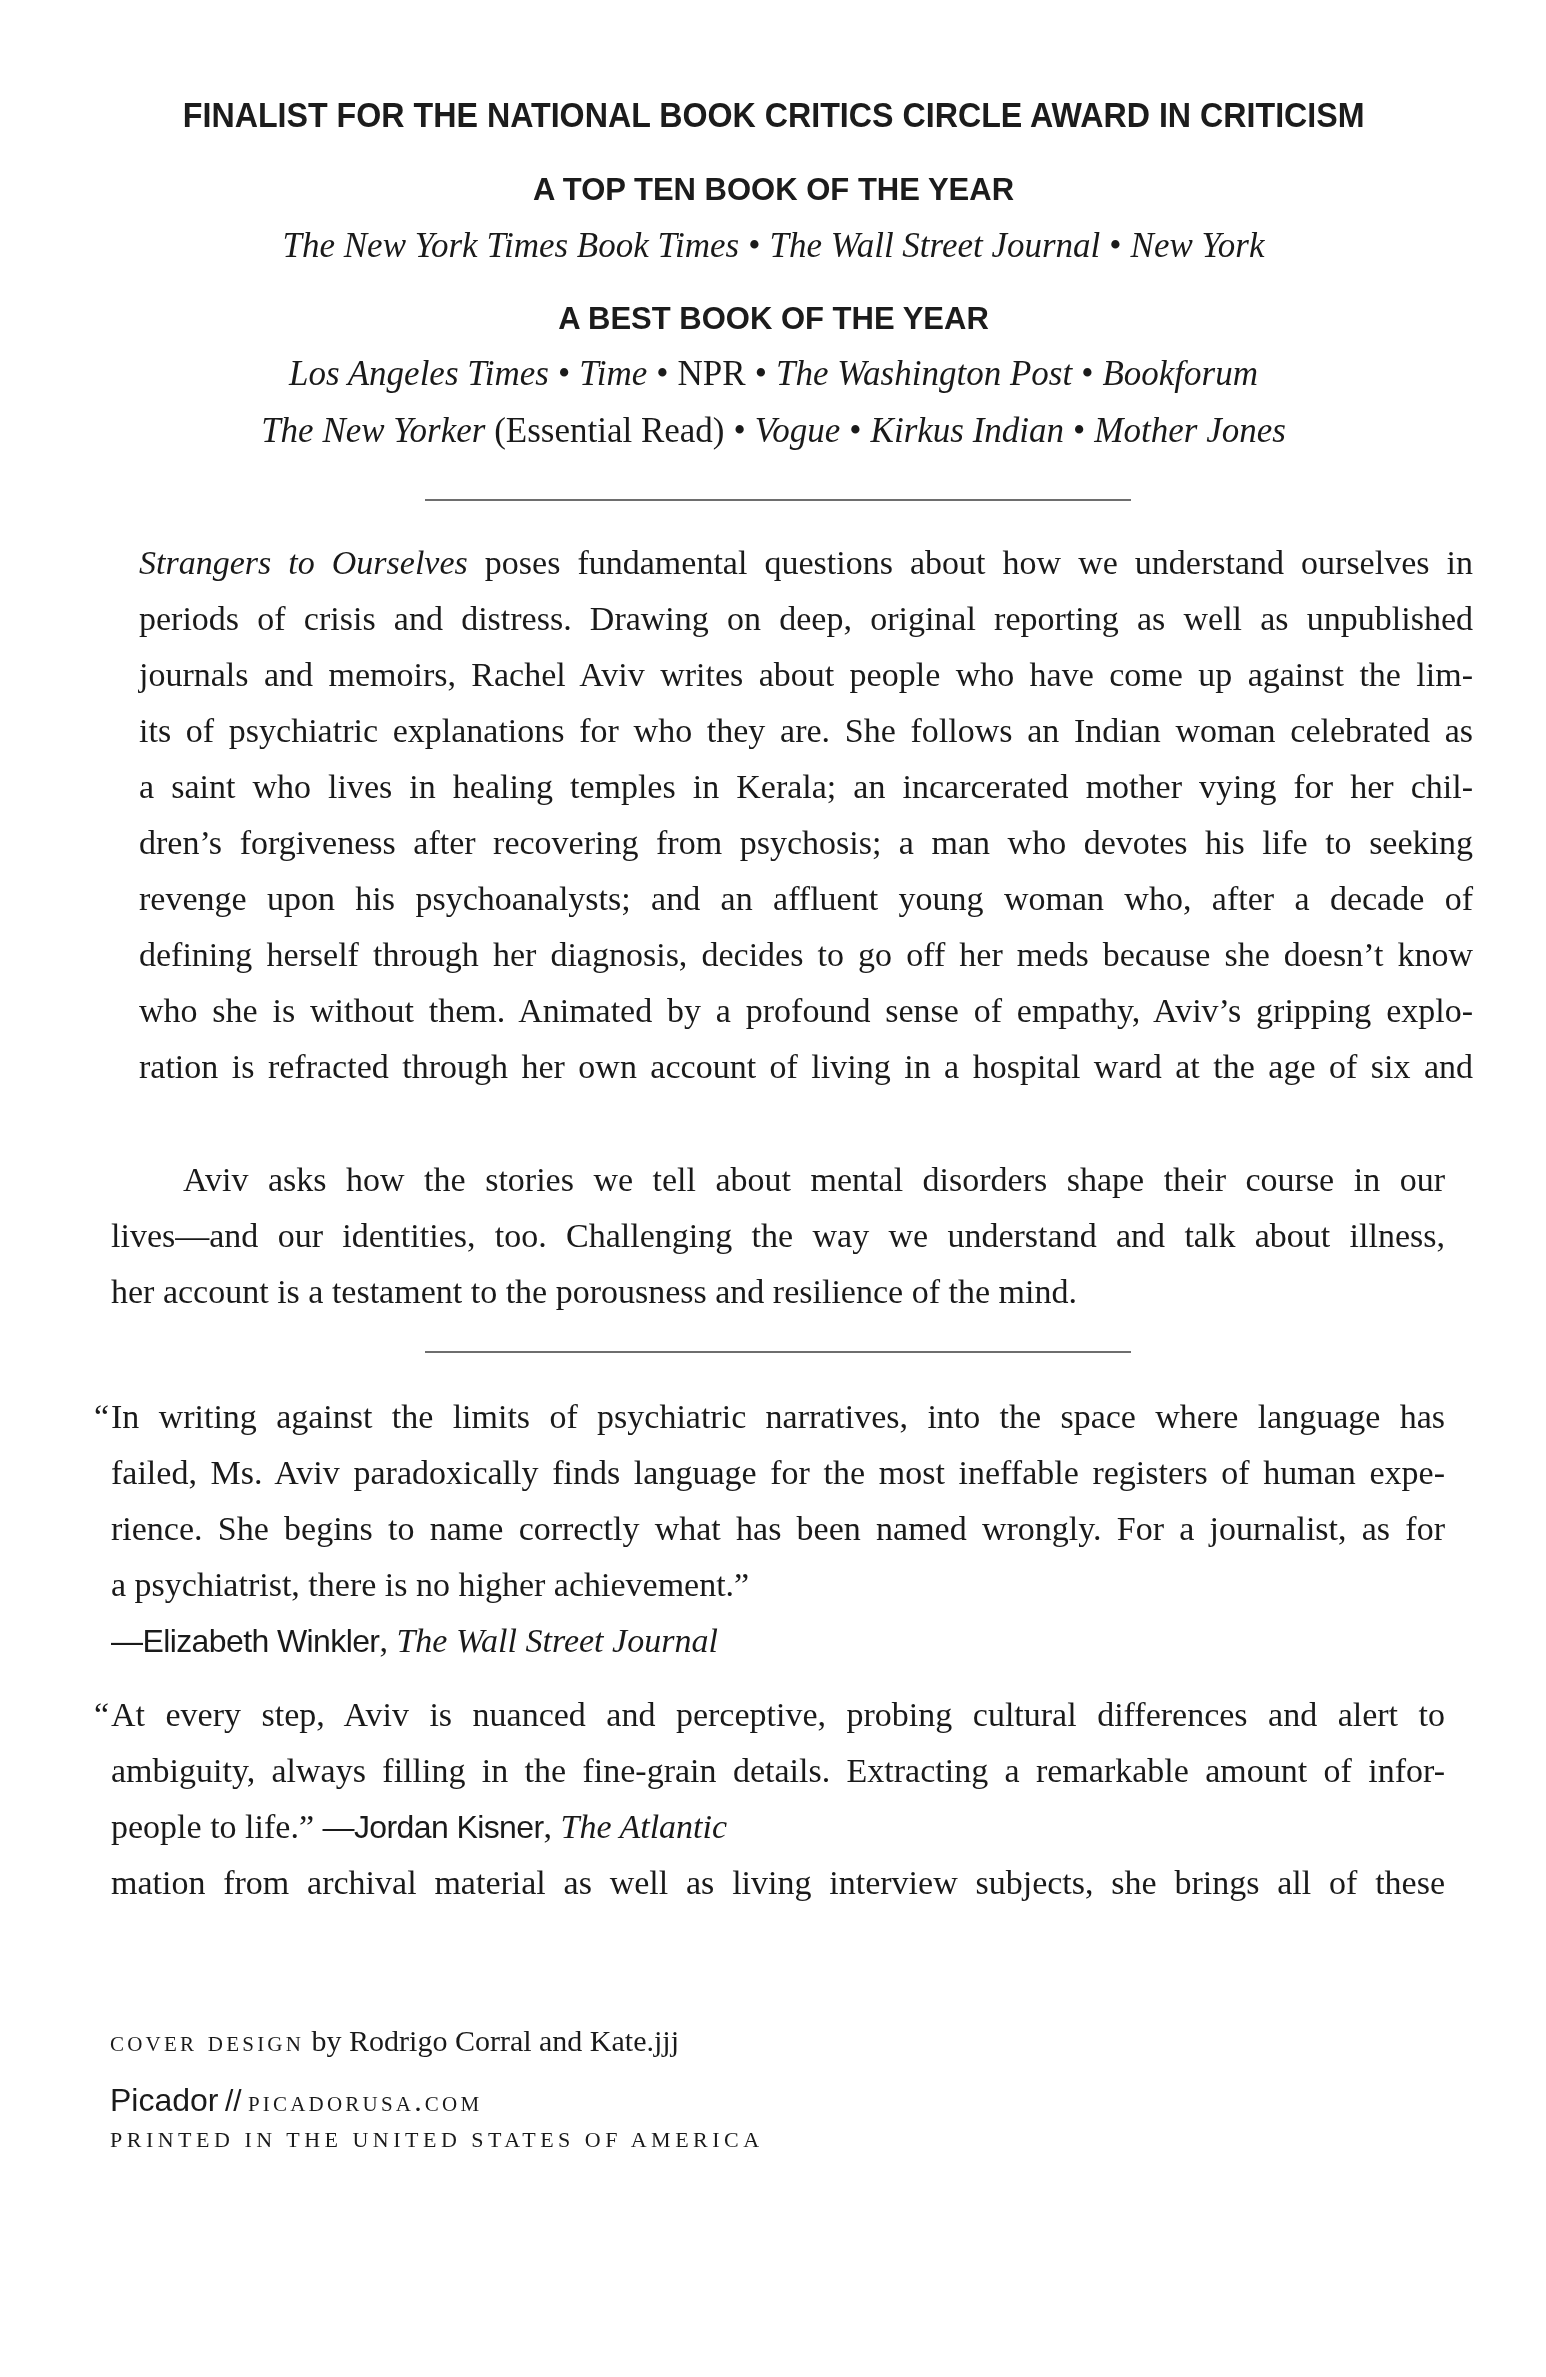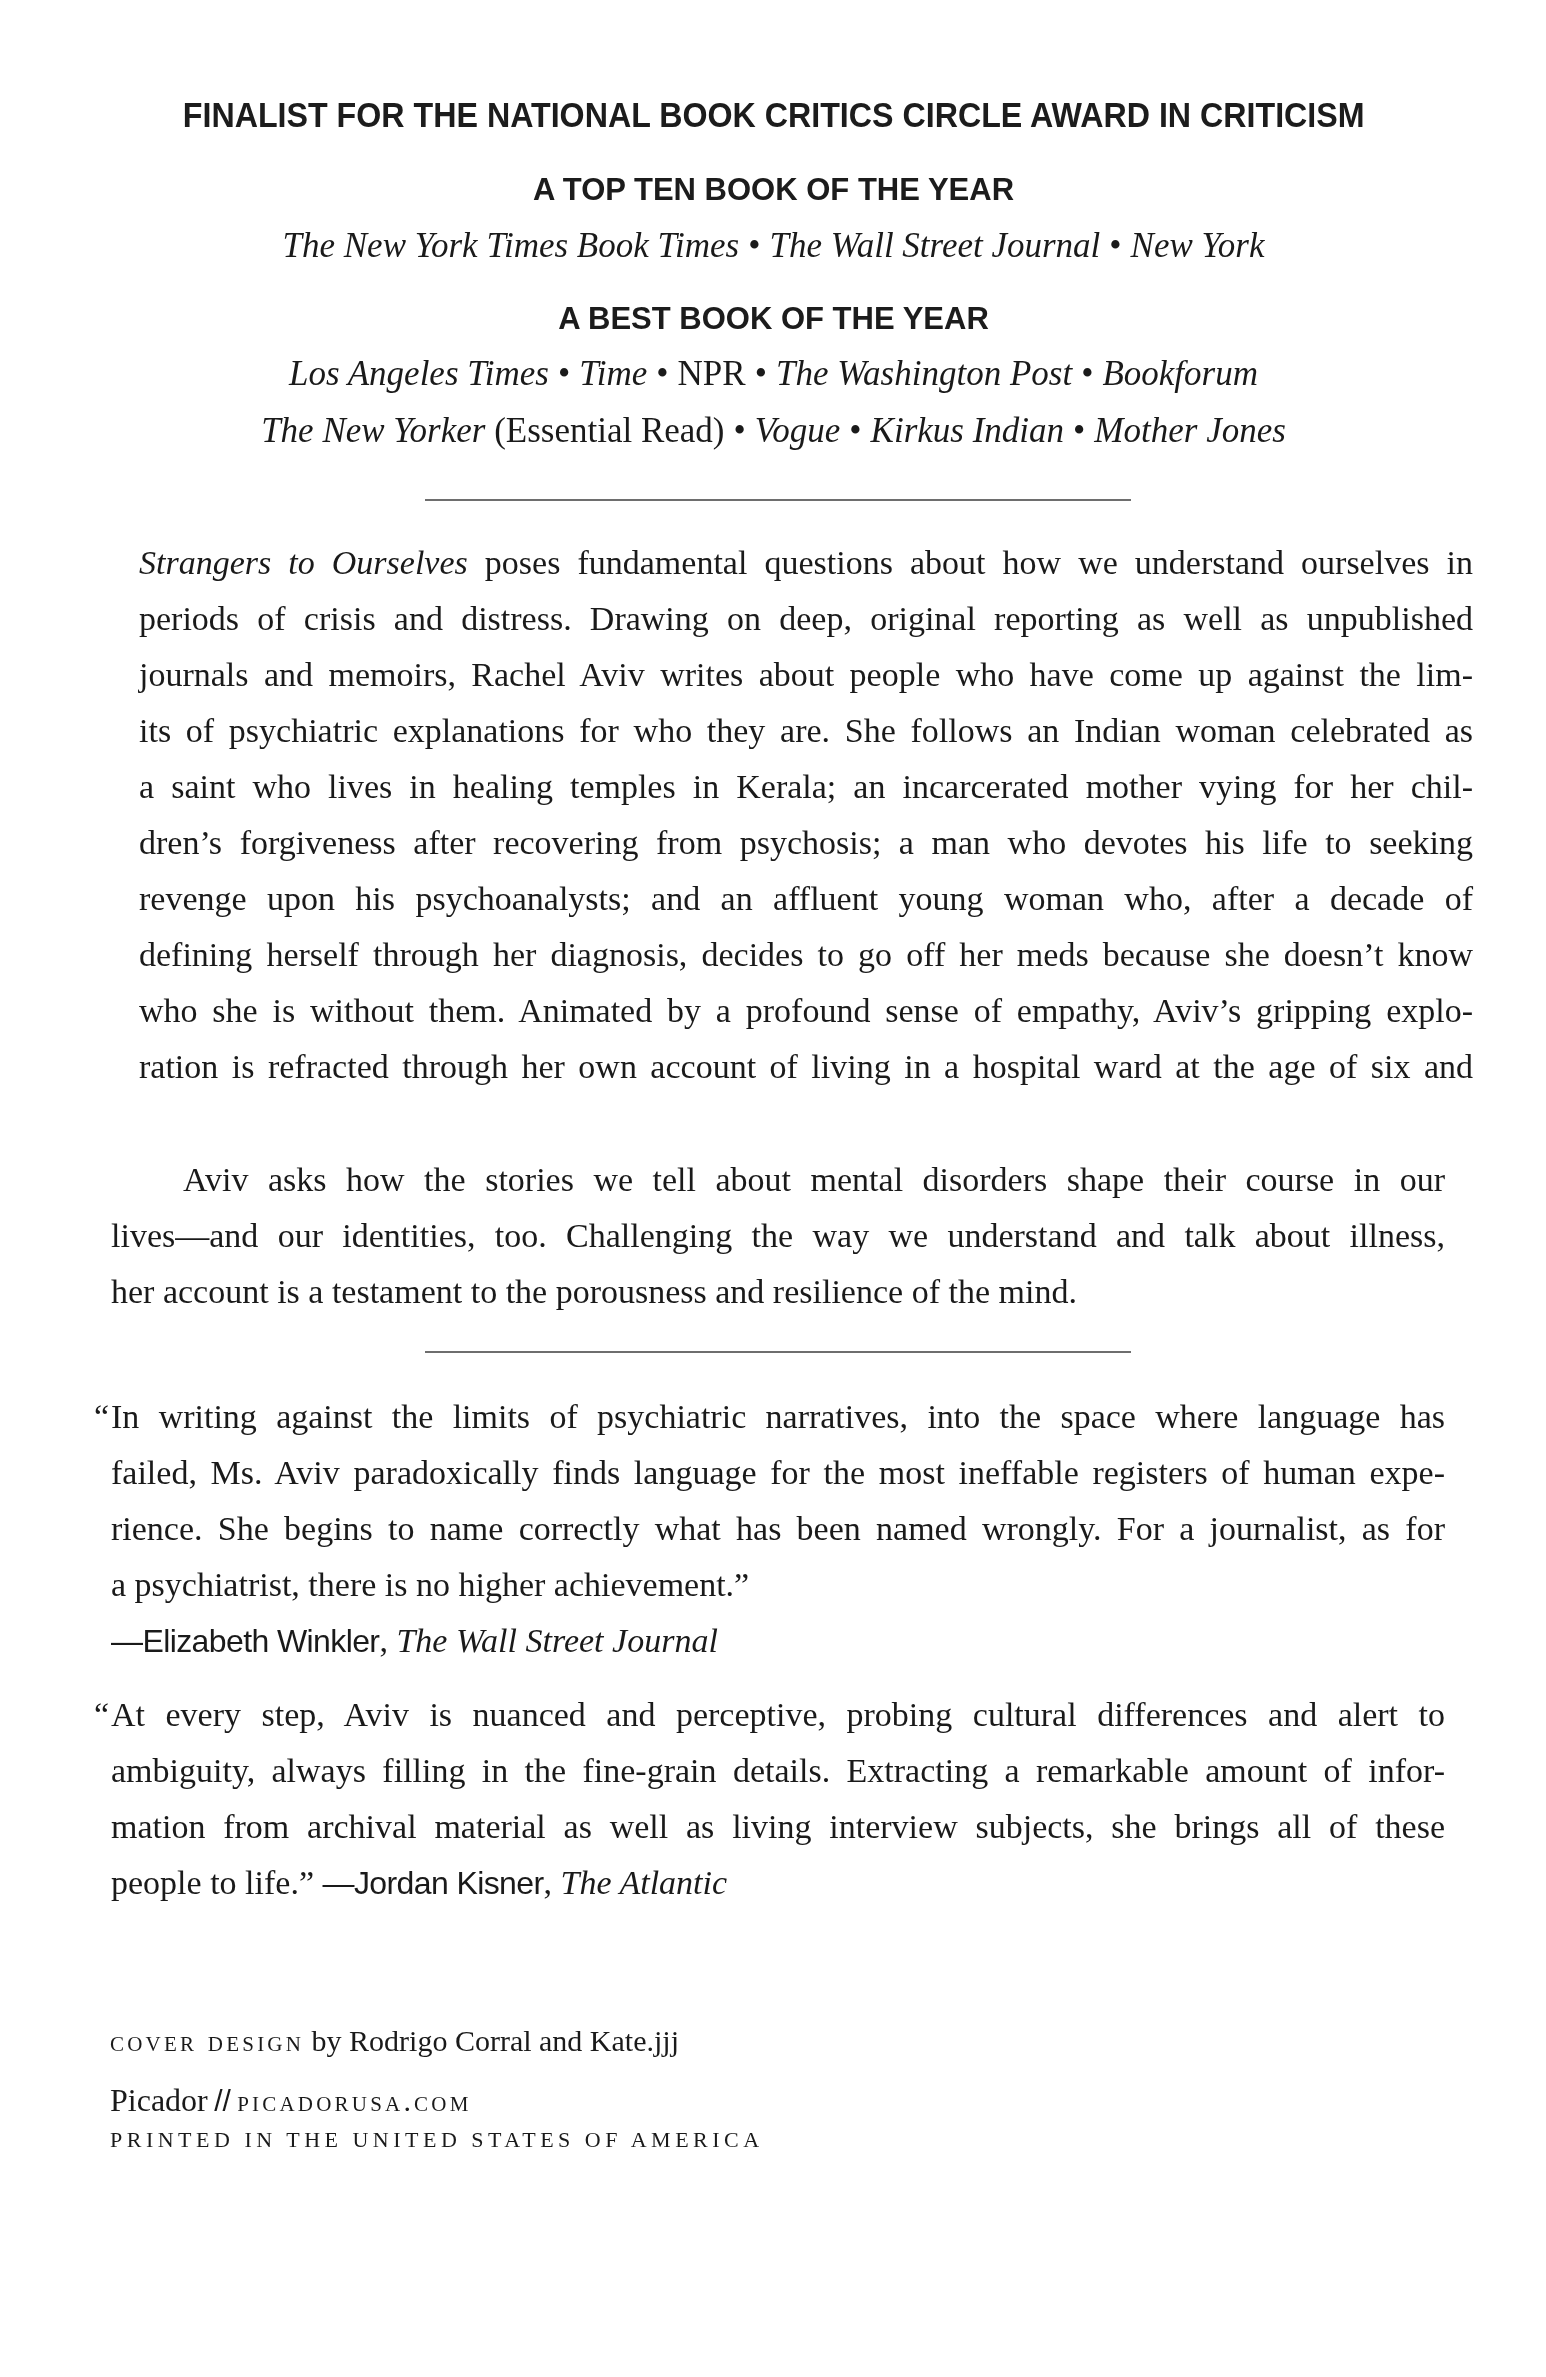--- a/index.html
+++ b/index.html
@@ -27,21 +27,21 @@
   .para2 { top: 1152px; }
   .quote1 { top: 1389px; }
   .quote2 { top: 1687px; }
   .hang { position: absolute; left: -17px; }
   .attr-name { font-family: "Liberation Sans", sans-serif; font-size: 32px; letter-spacing: -0.6px; }
   .attr-pub { font-style: italic; }
   .credits { position: absolute; left: 110px; font-family: "Liberation Serif", serif; white-space: nowrap; }
   .cover { top: 2024px; font-size: 30px; }
   .sc { font-variant: small-caps; text-transform: lowercase; letter-spacing: 3.2px; font-size: 30px; }
   .picador-row { top: 2082px; font-size: 30px; }
-  .picador { font-family: Liberation Serif, serif; font-size: 32px; }
+  .picador { font-family: Liberation Sans, sans-serif; font-size: 32px; }
   .slashes { font-family: "Liberation Sans", sans-serif; font-size: 30px; padding: 0 6.4px; }
   .printed { top: 2127px; font-size: 22px; letter-spacing: 4.5px; }
 </style>
 </head>
 <body>
 
 <div class="abs center hd hd1">FINALIST FOR THE NATIONAL BOOK CRITICS CIRCLE AWARD IN CRITICISM</div>
 <div class="abs center hd hd2">A TOP TEN BOOK OF THE YEAR</div>
 
 <div class="abs center pubs pubs1">
@@ -87,22 +87,22 @@
   <div class="ln">failed, Ms. Aviv paradoxically finds language for the most ineffable registers of human expe-</div>
   <div class="ln">rience. She begins to name correctly what has been named wrongly. For a journalist, as for</div>
   <div class="ln last">a psychiatrist, there is no higher achievement.”</div>
   <div class="ln last"><span class="attr-name">—</span><span class="attr-name">Elizabeth Winkler</span><span>, </span><i class="attr-pub">The Wall Street Journal</i></div>
 </div>
 
 <div class="body quote2">
   <span class="hang" style="top:0; line-height:56px;">“</span>
   <div class="ln">At every step, Aviv is nuanced and perceptive, probing cultural differences and alert to</div>
   <div class="ln">ambiguity, always filling in the fine-grain details. Extracting a remarkable amount of infor-</div>
+  <div class="ln last"><span>people to life.” </span><span class="attr-name">—</span><span class="attr-name">Jordan Kisner</span><span>, </span><i class="attr-pub">The Atlantic</i></div>
   <div class="ln">mation from archival material as well as living interview subjects, she brings all of these</div>
-  <div class="ln last"><span>people to life.” </span><span class="attr-name">—</span><span class="attr-name">Jordan Kisner</span><span>, </span><i class="attr-pub">The Atlantic</i></div>
 </div>
 
 <div class="credits cover"><span class="sc">COVER DESIGN</span><span> by Rodrigo Corral and Kate.jjj</span></div>
 
 <div class="credits picador-row"><span class="picador">Picador</span><span class="slashes">//</span><span class="sc">PICADORUSA.COM</span></div>
 
 <div class="credits printed">PRINTED IN THE UNITED STATES OF AMERICA</div>
 
 
 </body></html>

